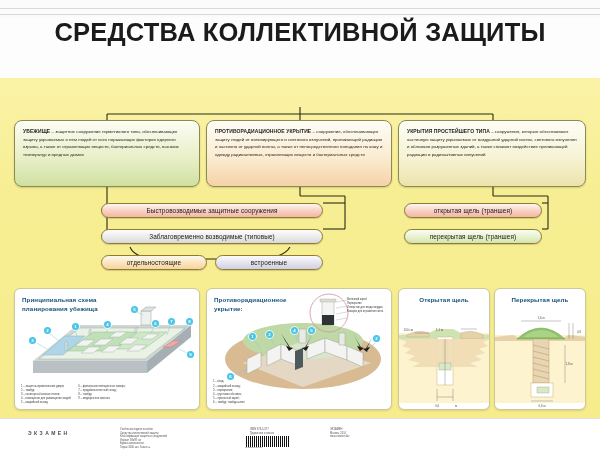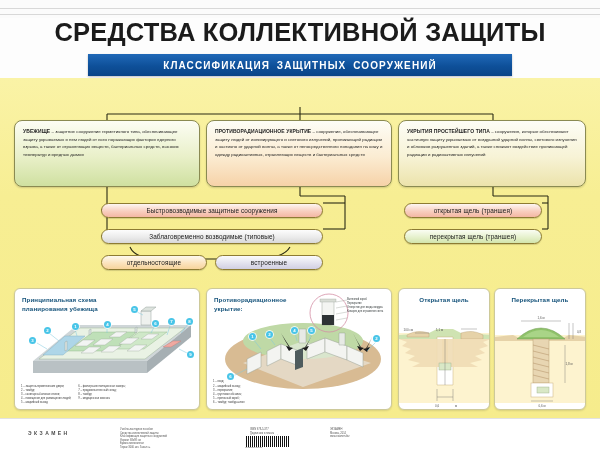--- a/index.html
+++ b/index.html
@@ -157,23 +157,20 @@
 
 <div class="poster">
 
   <div class="top-band">
     <div class="top-rule r1"></div>
     <div class="top-rule r2"></div>
   </div>
 
   <div class="title">СРЕДСТВА КОЛЛЕКТИВНОЙ ЗАЩИТЫ</div>
 
-  <div class="subbar">
-    <span>КЛАССИФИКАЦИЯ ЗАЩИТНЫХ СООРУЖЕНИЙ</span>
-  </div>
 
   <div class="body-yellow"></div>
 
   <svg class="wires" viewBox="0 0 600 340">
     <g stroke="#2a2a14" stroke-width="1.1" fill="none">
 
       <path d="M300,29 L300,36"></path>
 
       <path d="M107,36 L493,36"></path>
       <path d="M107,36 L107,42"></path>

